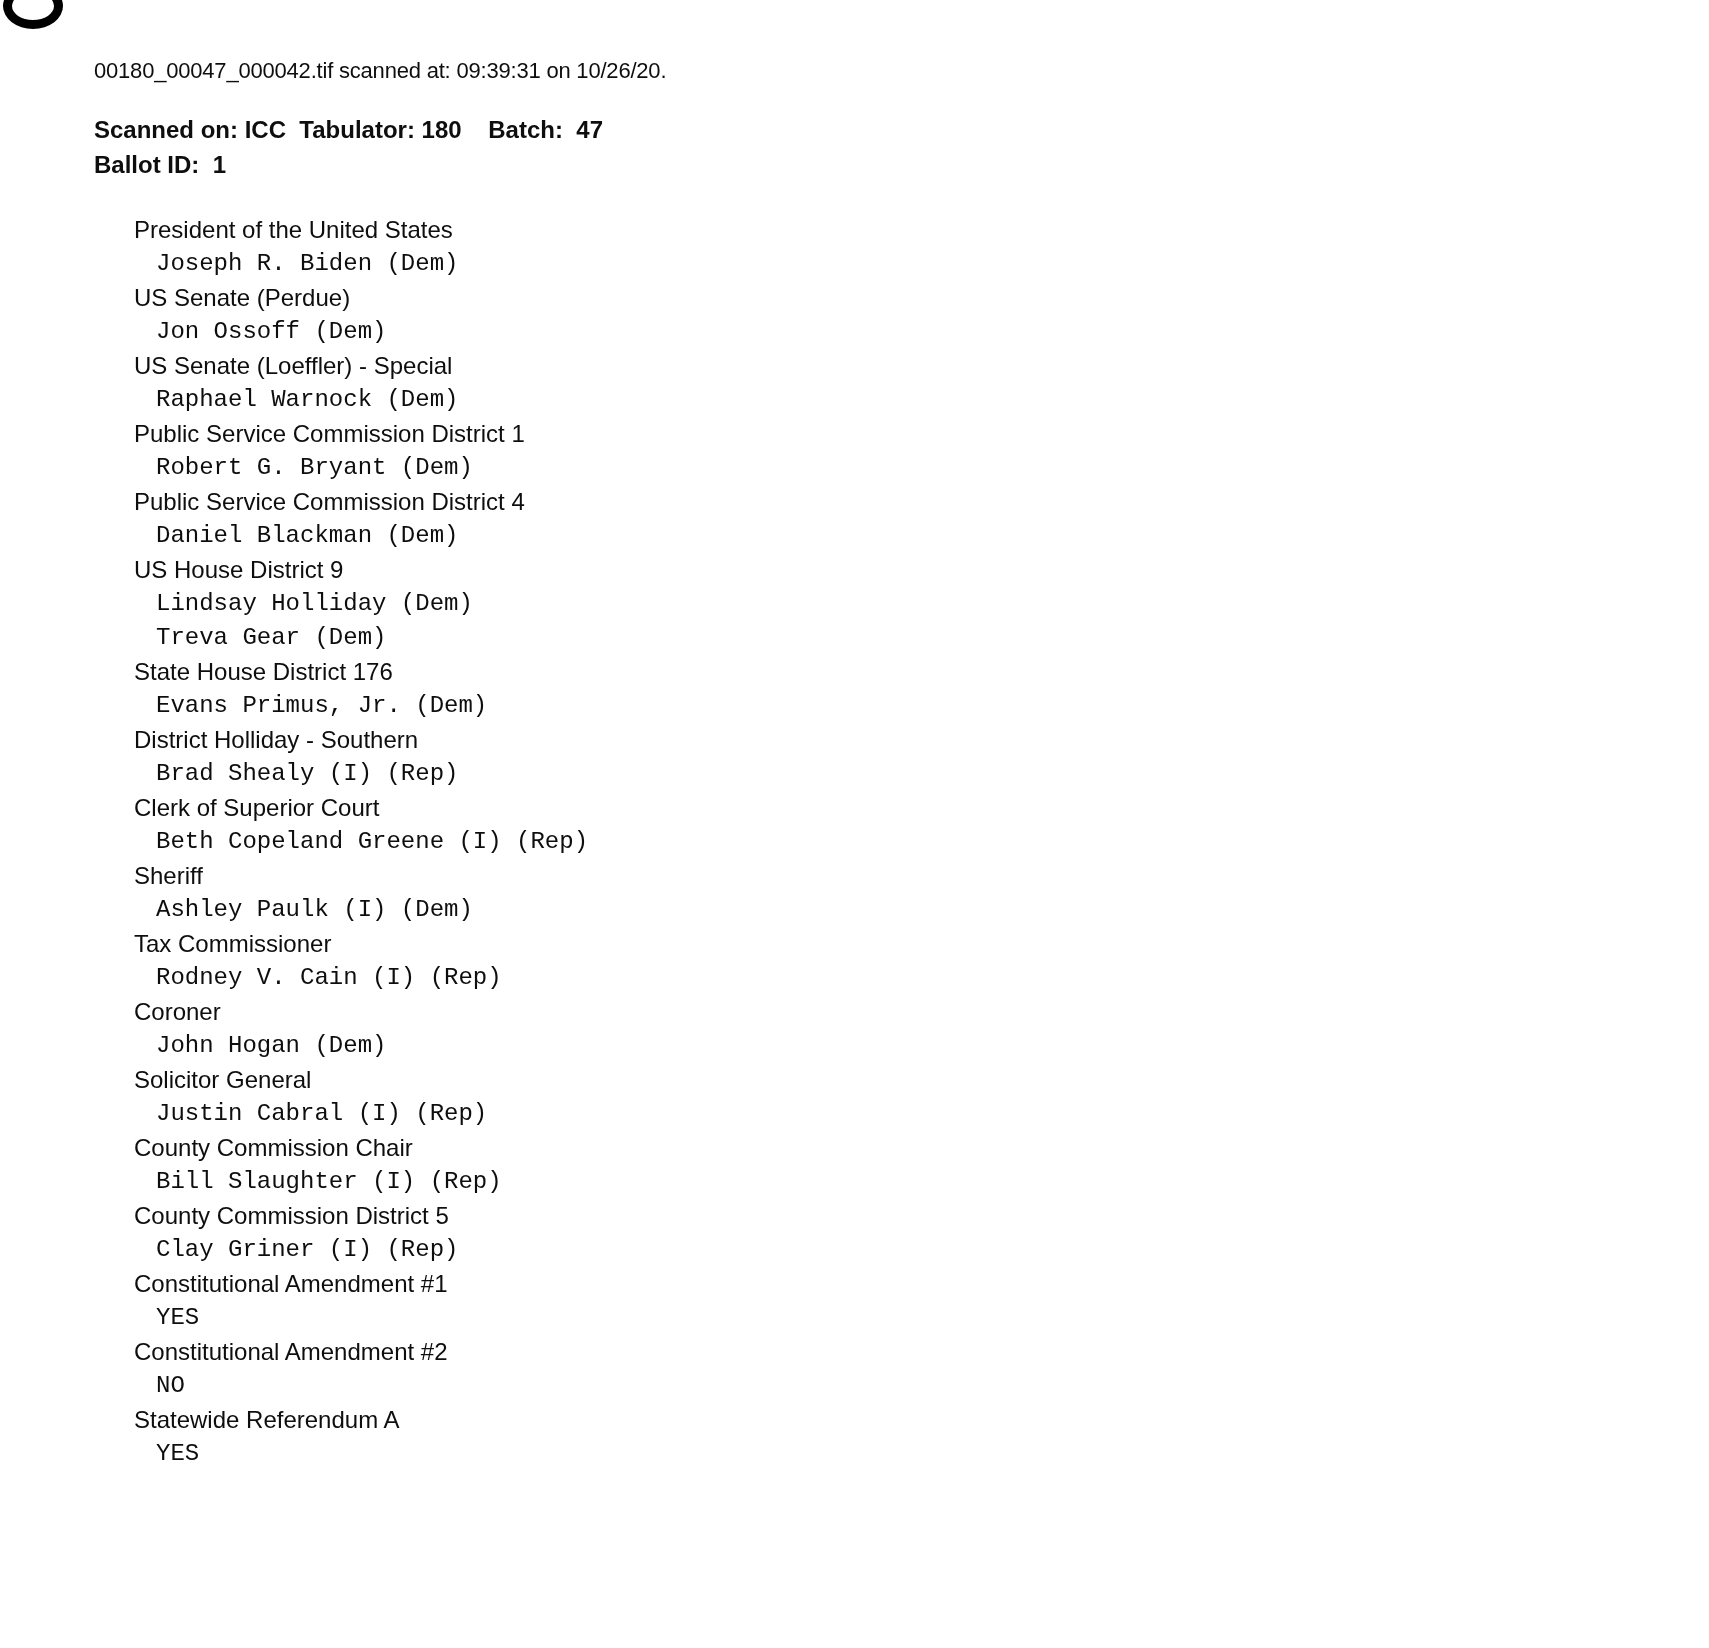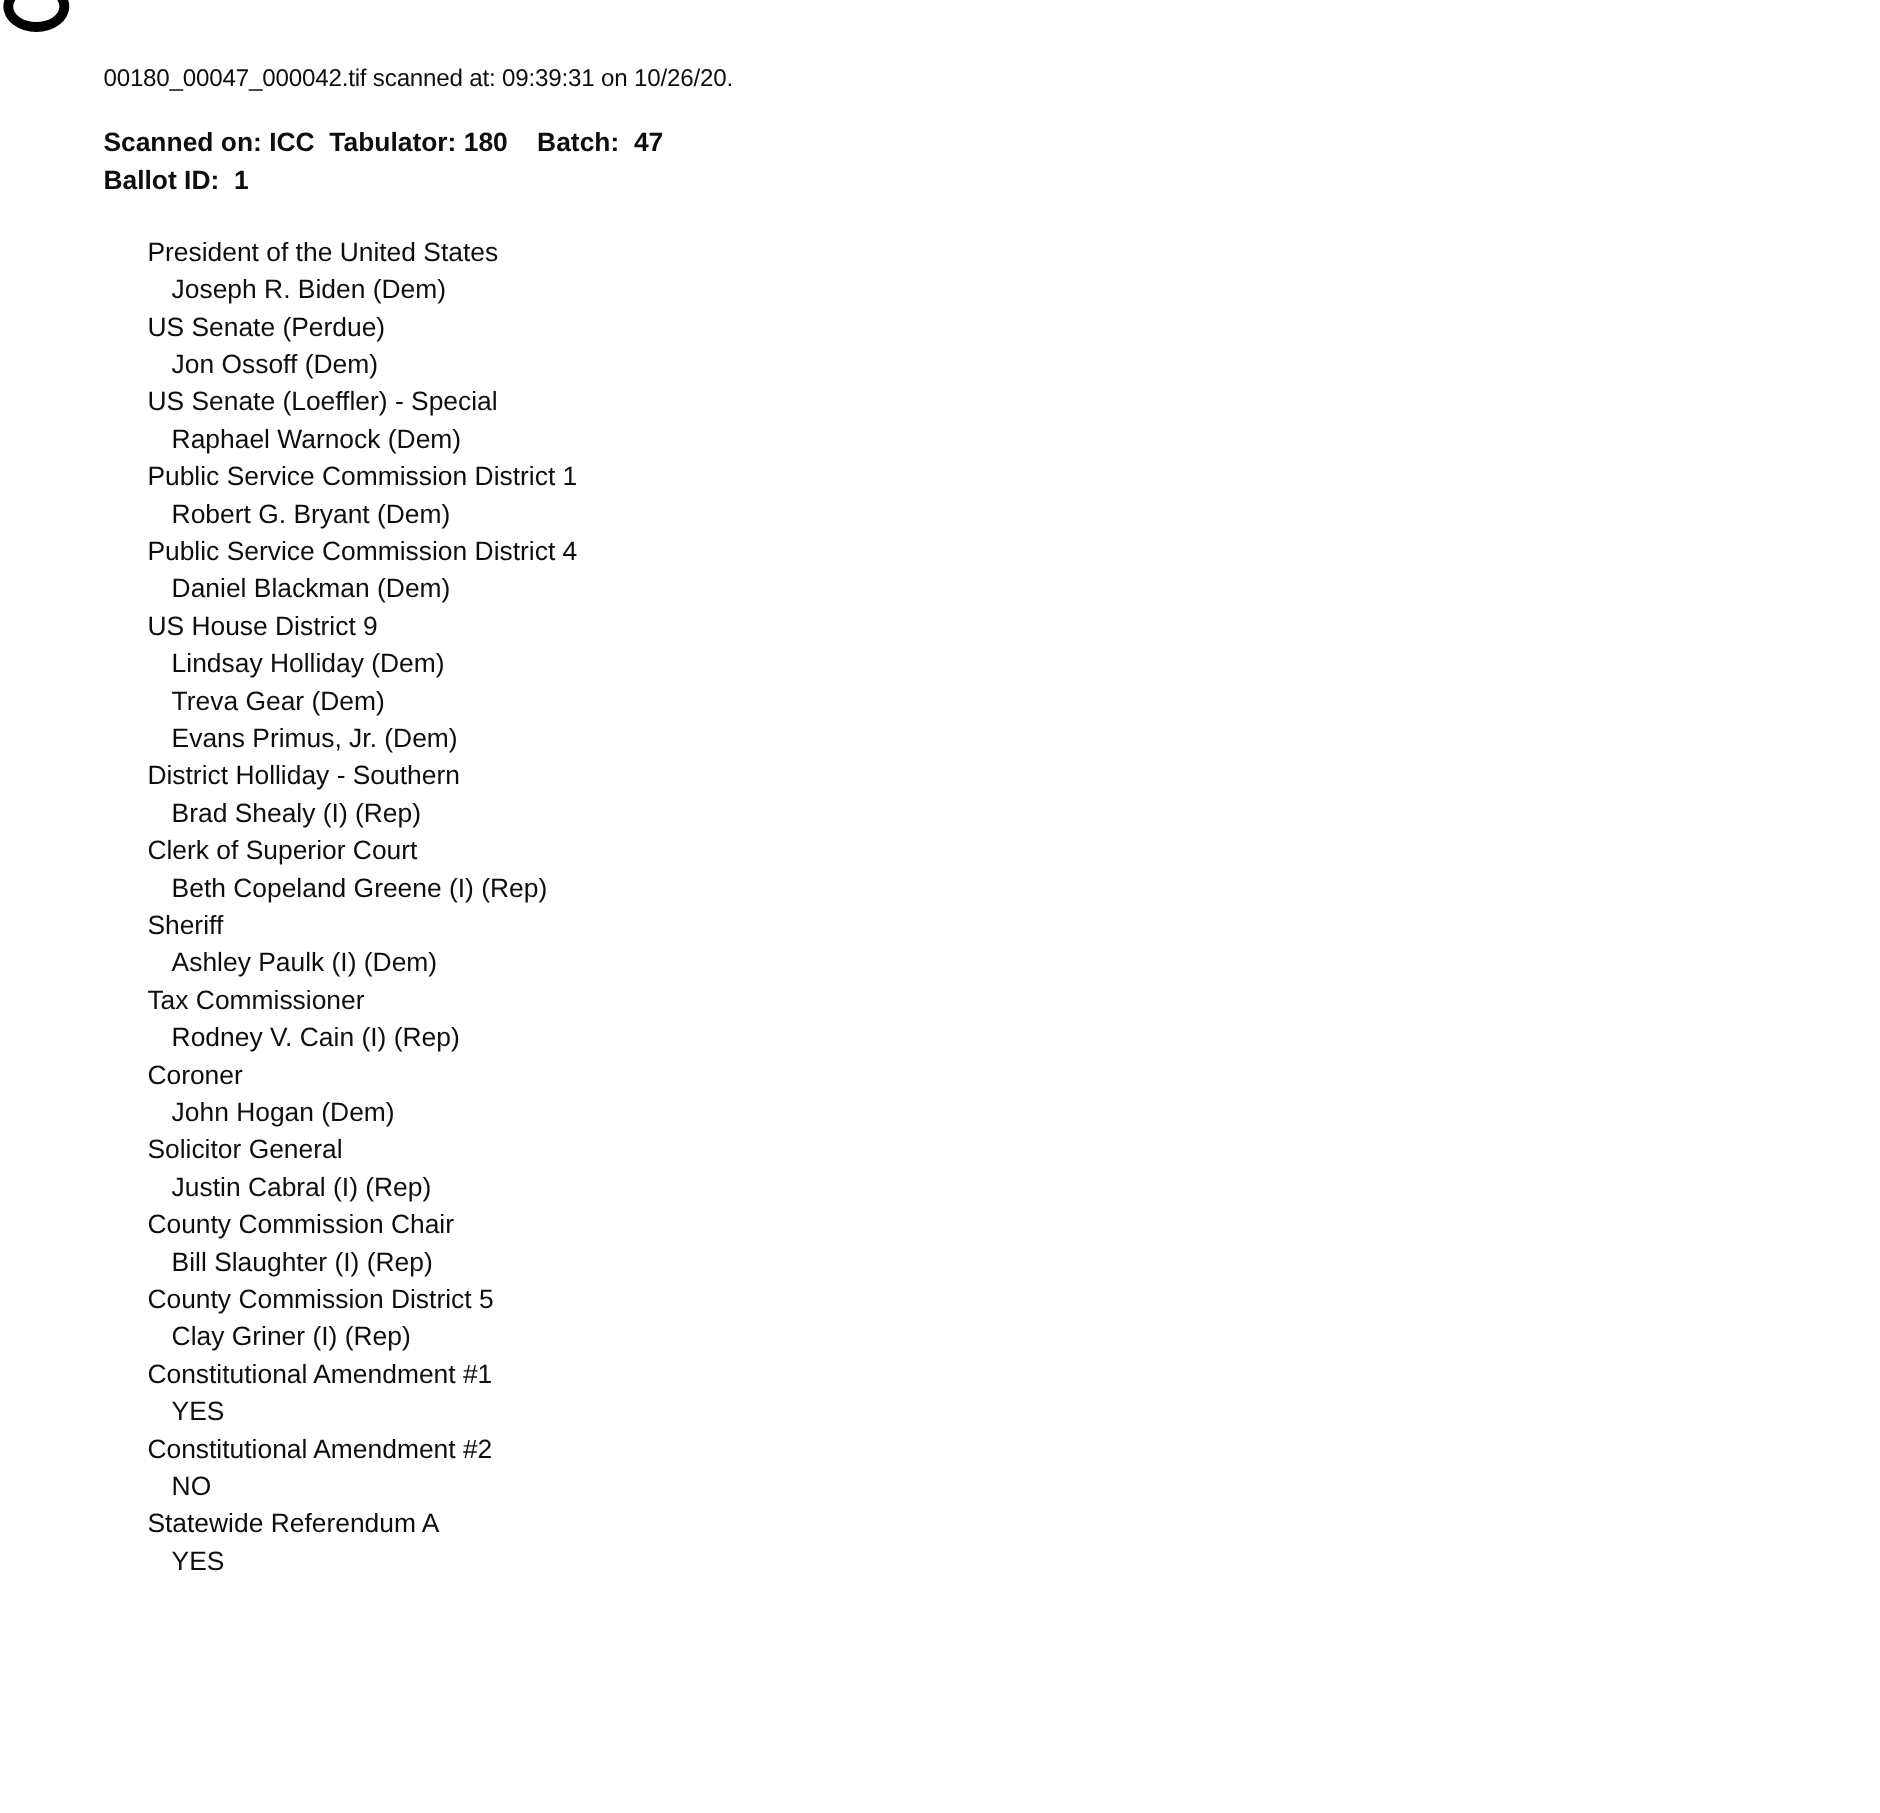--- a/index.html
+++ b/index.html
@@ -40,20 +40,21 @@
     font-size: 24px;
     line-height: 34px;
     margin-left: 40px;
   }
   .contest-title {
     white-space: pre-wrap;
   }
   .contest-selection {
     padding-left: 22px;
     white-space: pre-wrap;
+    font-family: Liberation Mono, monospace;
   }
   
   .scan-artifact {
     position: absolute;
     top: -17px;
     left: 3px;
     width: 42px;
     height: 28px;
     border: 9px solid #000;
     border-radius: 50%;
@@ -102,20 +103,21 @@
   <div class="contest-row">
     <div class="contest-title">US House District 9</div>
     <div class="contest-selection">Lindsay Holliday (Dem)</div>
   </div>
 
   <div class="contest-row">
     <div class="contest-selection">Treva Gear (Dem)</div>
   </div>
 
   <div class="contest-row">
+    <div class="contest-title">State House District 176</div>
     <div class="contest-selection">Evans Primus, Jr. (Dem)</div>
   </div>
 
   <div class="contest-row">
     <div class="contest-title">District Holliday - Southern</div>
     <div class="contest-selection">Brad Shealy (I) (Rep)</div>
   </div>
 
   <div class="contest-row">
     <div class="contest-title">Clerk of Superior Court</div>

